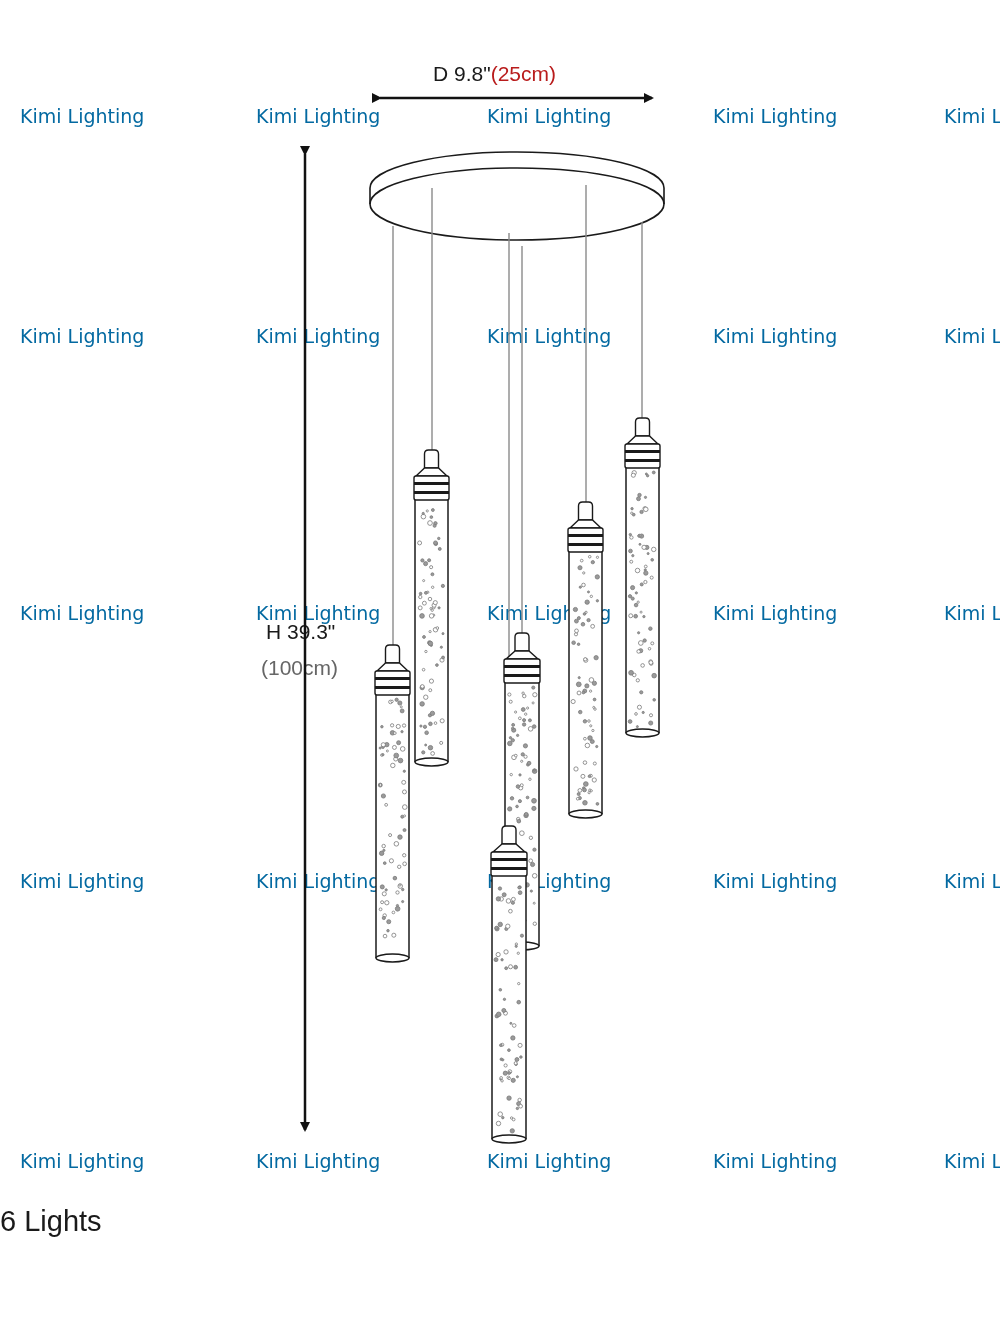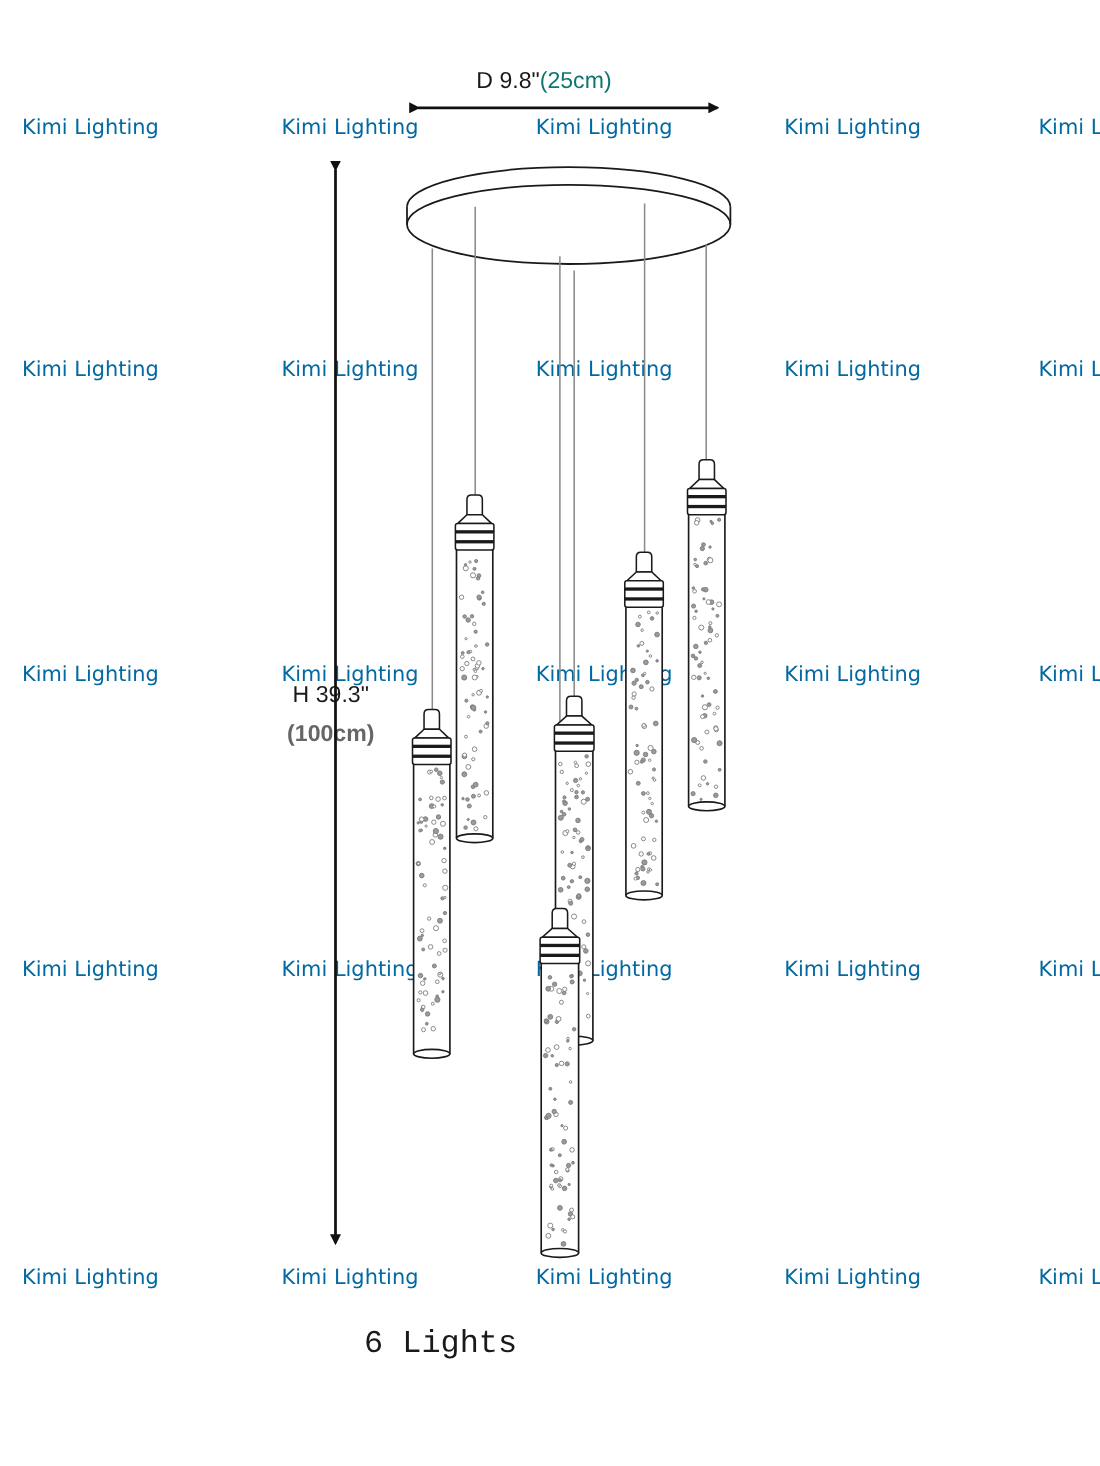--- a/index.html
+++ b/index.html
@@ -1,24 +1,24 @@
 <!DOCTYPE html>
 <html><head>
 <meta charset="utf-8">
 <style>
   html, body { margin: 0; padding: 0; background: #ffffff; }
   body { width: 1000px; height: 1333px; position: relative; overflow: hidden;
          font-family: "Liberation Sans", "DejaVu Sans", sans-serif; }
   .wm { position: absolute; color: #0369a1; font-size: 19px; white-space: nowrap;
         font-family: "DejaVu Sans", "Liberation Sans", sans-serif; letter-spacing: 0px; }
   .dim { position: absolute; font-size: 21px; color: #1a1a1a; white-space: nowrap; }
-  .dim .grey { color: #0f766e; }
+  .dim .grey { color: #b91c1c; }
   #drawing { position: absolute; left: 0; top: 0; }
-  .caption { position: absolute; left: 0; width: 801px; top: 1205px; text-align: center;
-             font-size: 29px; color: #1a1a1a; font-family: Liberation Mono, monospace; }
+  .caption { position: absolute; left: 0; width: 801px; top: 1205px; 
+             font-size: 29px; color: #1a1a1a; }
 </style>
 </head>
 <body>
 
 <div id="wm-layer">
     <div class="wm" style="left: 20px; top: 105px;">Kimi Lighting</div>
     <div class="wm" style="left: 256px; top: 105px;">Kimi Lighting</div>
     <div class="wm" style="left: 487px; top: 105px;">Kimi Lighting</div>
     <div class="wm" style="left: 713px; top: 105px;">Kimi Lighting</div>
     <div class="wm" style="left: 944px; top: 105px;">Kimi Lighting</div>
@@ -41,21 +41,21 @@
     <div class="wm" style="left: 256px; top: 1150px;">Kimi Lighting</div>
     <div class="wm" style="left: 487px; top: 1150px;">Kimi Lighting</div>
     <div class="wm" style="left: 713px; top: 1150px;">Kimi Lighting</div>
     <div class="wm" style="left: 944px; top: 1150px;">Kimi Lighting</div>
   </div>
 
 <div class="dim" style="left:433px; top:62px;">
   <span>D 9.8"</span><span class="grey">(25cm)</span>
 </div>
 <div class="dim" style="left:266px; top:620px;">H 39.3"</div>
-<div class="dim grey" style="left:261px; top:656px; color:#666;font-weight:bold;">(100cm)</div>
+<div class="dim grey" style="left:261px; top:656px; color:#666;">(100cm)</div>
 
 <svg id="drawing" width="1000" height="1333" viewBox="0 0 1000 1333" xmlns="http://www.w3.org/2000/svg">
   <defs>
     <marker id="arrow" markerWidth="10" markerHeight="10" refX="8" refY="5" orient="auto" markerUnits="userSpaceOnUse">
       <path d="M0,0 L10,5 L0,10 z" fill="#111"></path>
     </marker>
   </defs>
 
   <line x1="380" y1="98" x2="652" y2="98" stroke="#111" stroke-width="2.5" marker-start="url(#arrow)" marker-end="url(#arrow)"></line>
 

